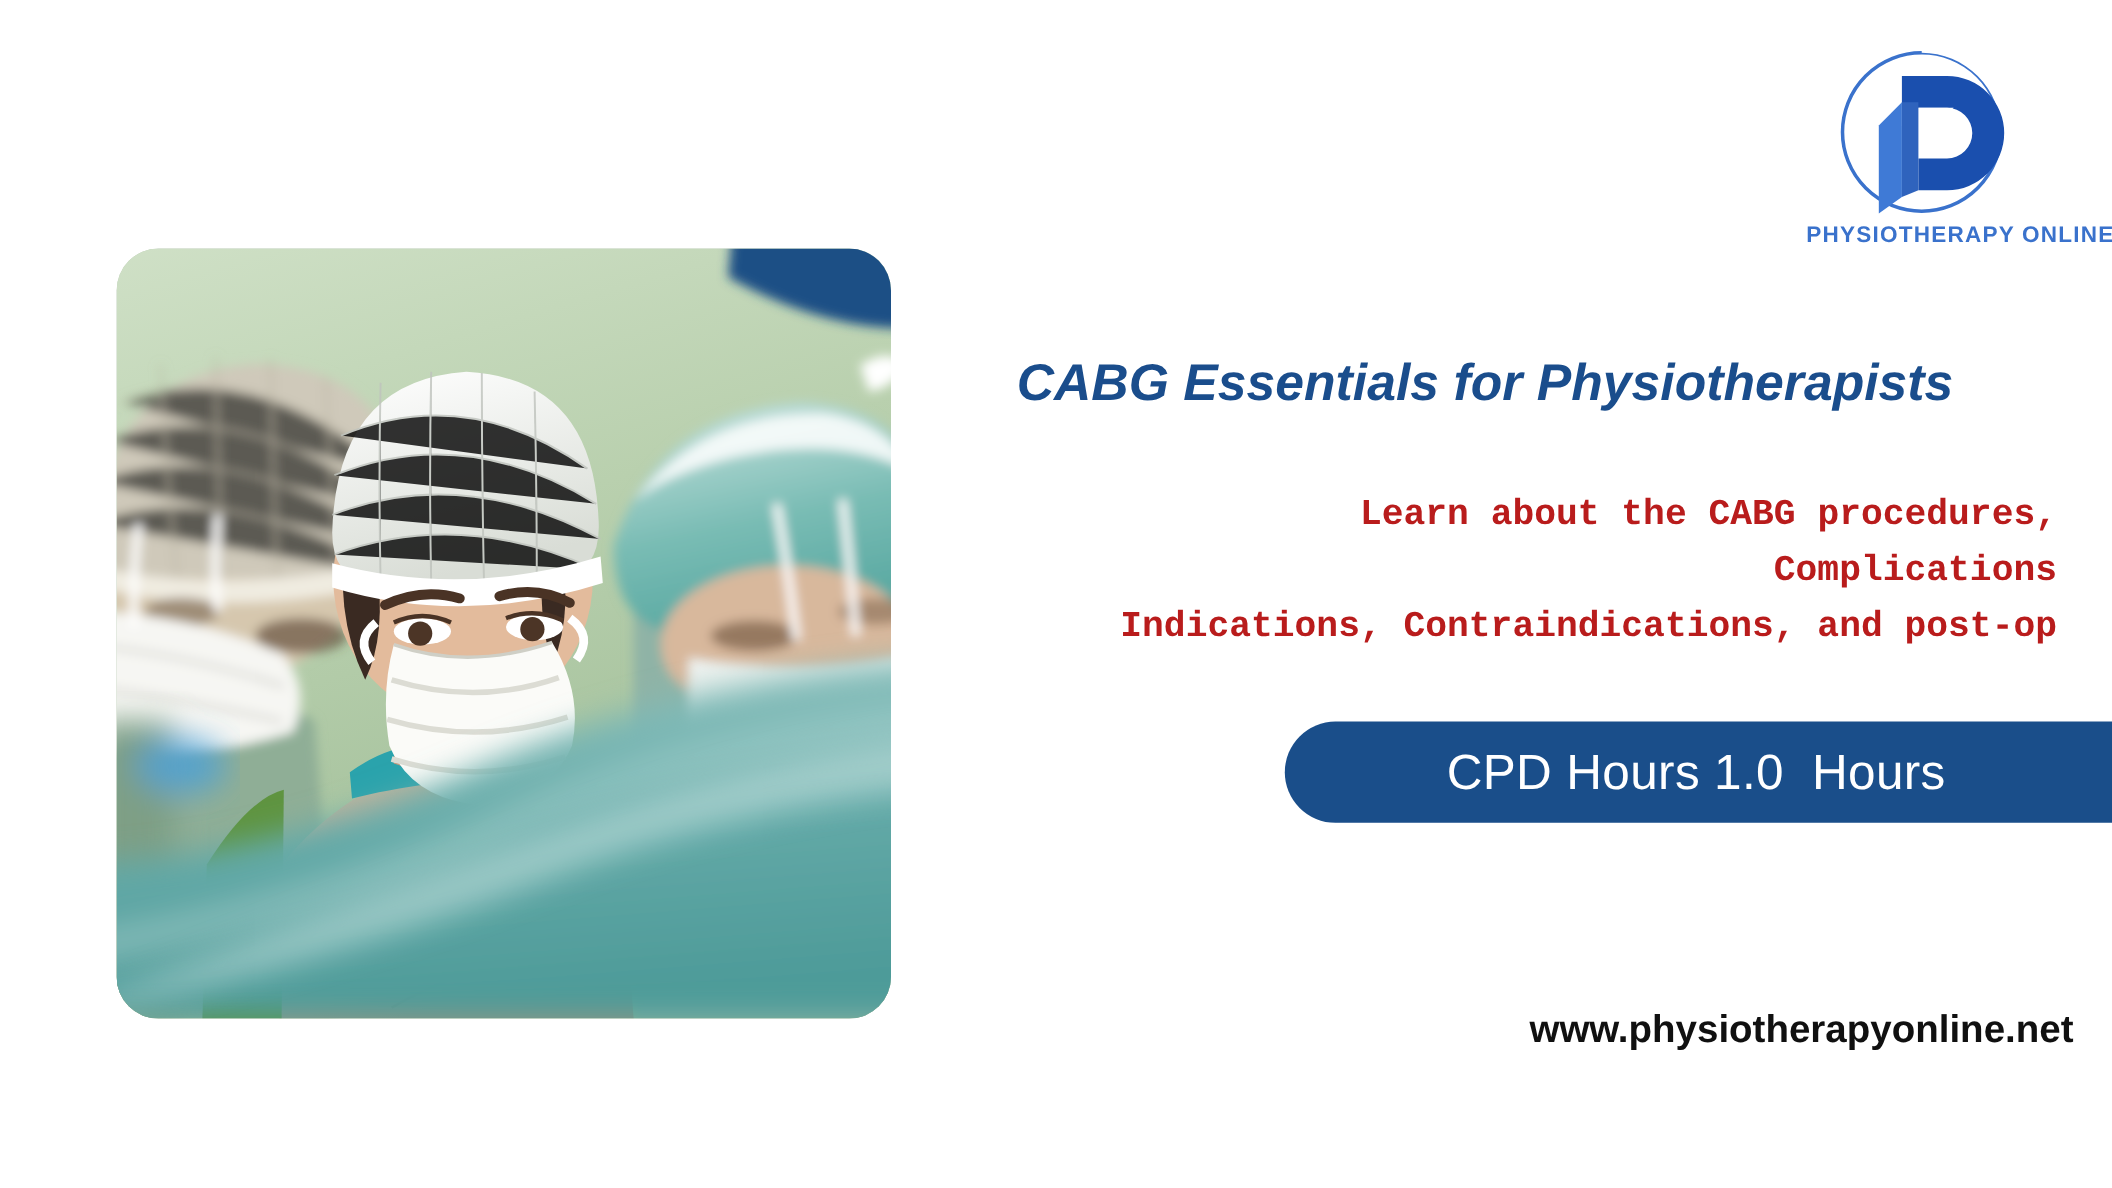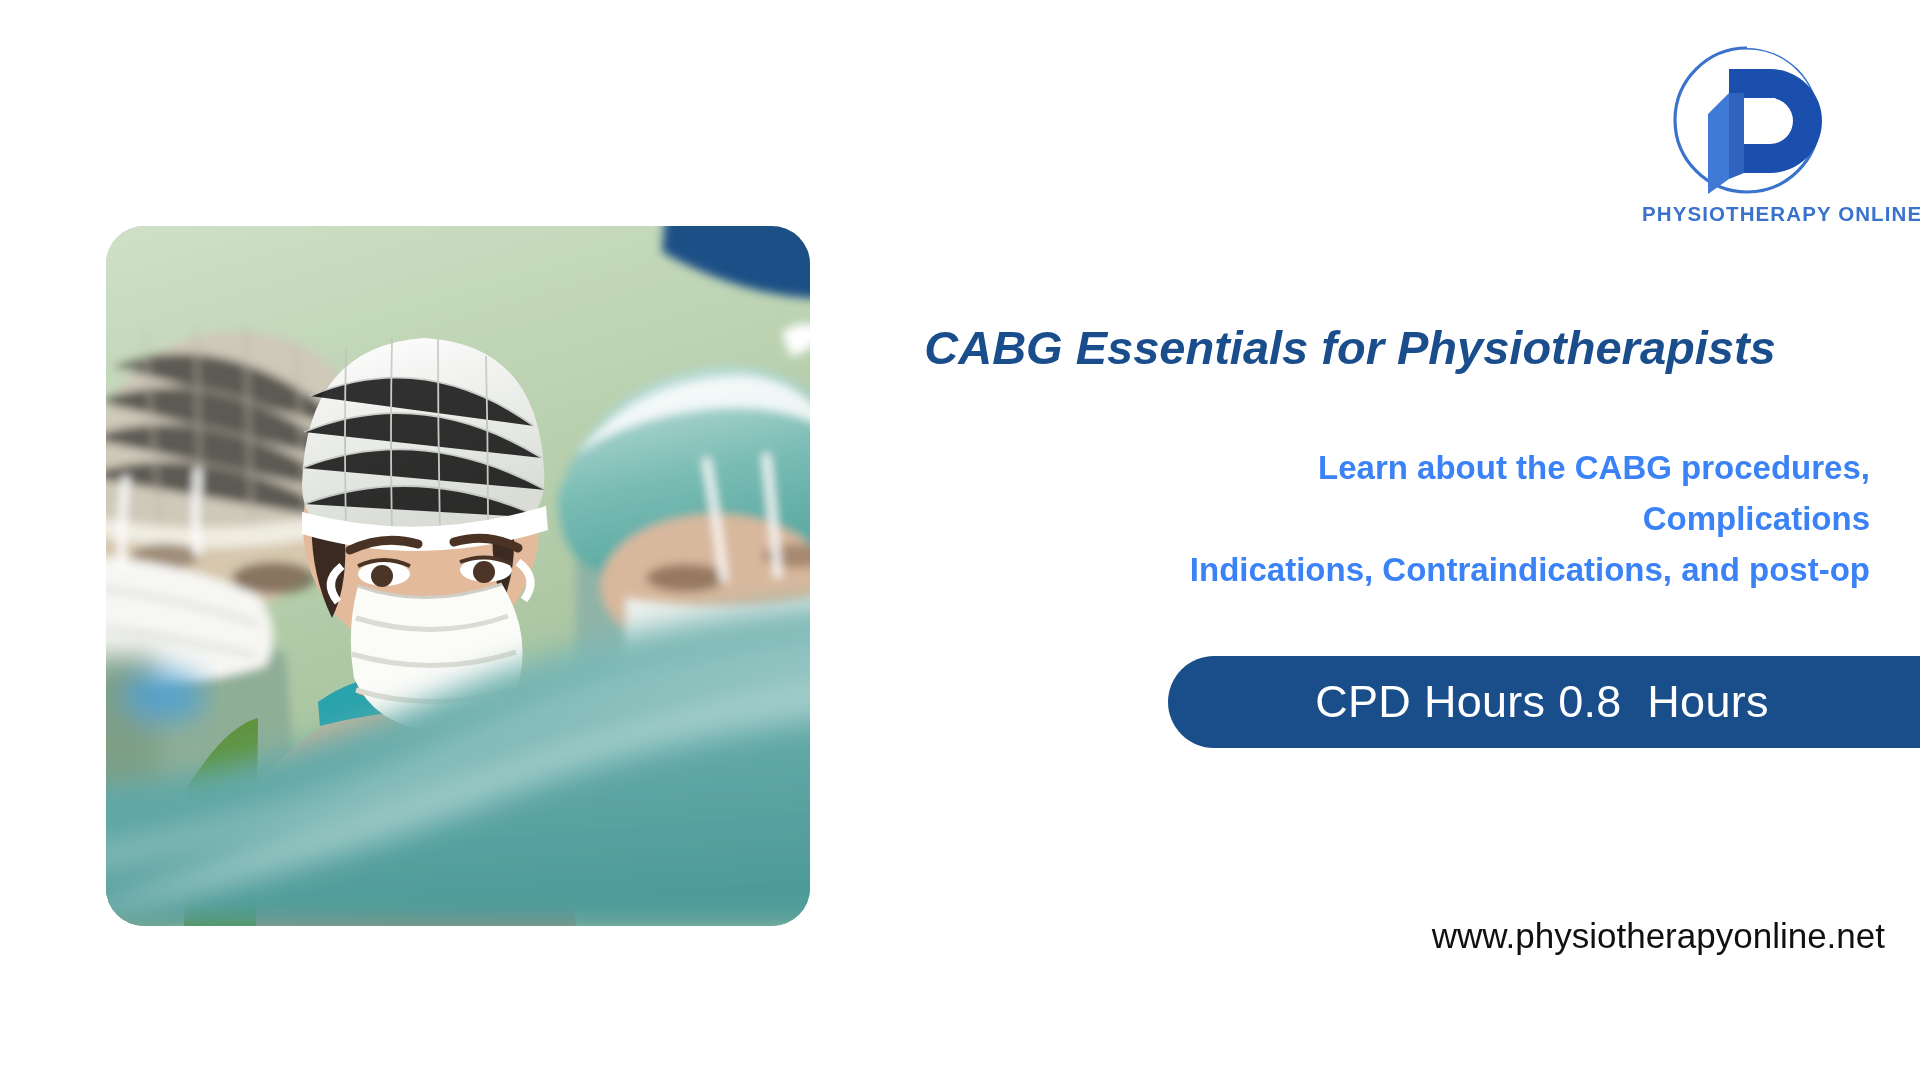--- a/index.html
+++ b/index.html
@@ -75,25 +75,25 @@
     color: #1a4d8c;
     white-space: nowrap;
     font-style: italic;
   }
   .subhead {
     position: absolute;
     left: 930px;
     top: 443px;
     width: 940px;
     text-align: right;
-    font-family: Liberation Sans, sans-serif;
+    font-family: Liberation Mono, monospace;
     font-weight: bold;
     font-size: 33px;
     line-height: 1.54;
-    color: #3b82f6;
+    color: #b91c1c;
   }
 
   
   .cpd-badge {
     position: absolute;
     left: 1168px;
     top: 656px;
     width: 760px;
     height: 92px;
     background: #1a4e8a;
@@ -117,21 +117,21 @@
   }
 
   
   .site-url {
     position: absolute;
     left: 900px;
     top: 916px;
     width: 985px;
     text-align: right;
     font-family: "Liberation Sans", sans-serif;
-    font-weight: normal;
+    font-weight: bold;
     font-size: 35px;
     color: #101010;
     white-space: nowrap;
   }
 </style>
 </head>
 <body>
 
 <div class="canvas">
 
@@ -331,18 +331,18 @@
 
   <div class="headline">CABG Essentials for Physiotherapists</div>
 
   <div class="subhead">
     <div>Learn about the CABG procedures,</div>
     <div>Complications</div>
     <div>Indications, Contraindications, and post-op</div>
   </div>
 
   <div class="cpd-badge">
-    <span class="cpd-badge-label">CPD Hours 0.8  Hours</span>
+    <span class="cpd-badge-label">CPD Hours 1.0  Hours</span>
   </div>
 
   <div class="site-url">www.physiotherapyonline.net</div>
 
 </div>
 
 </body></html>

